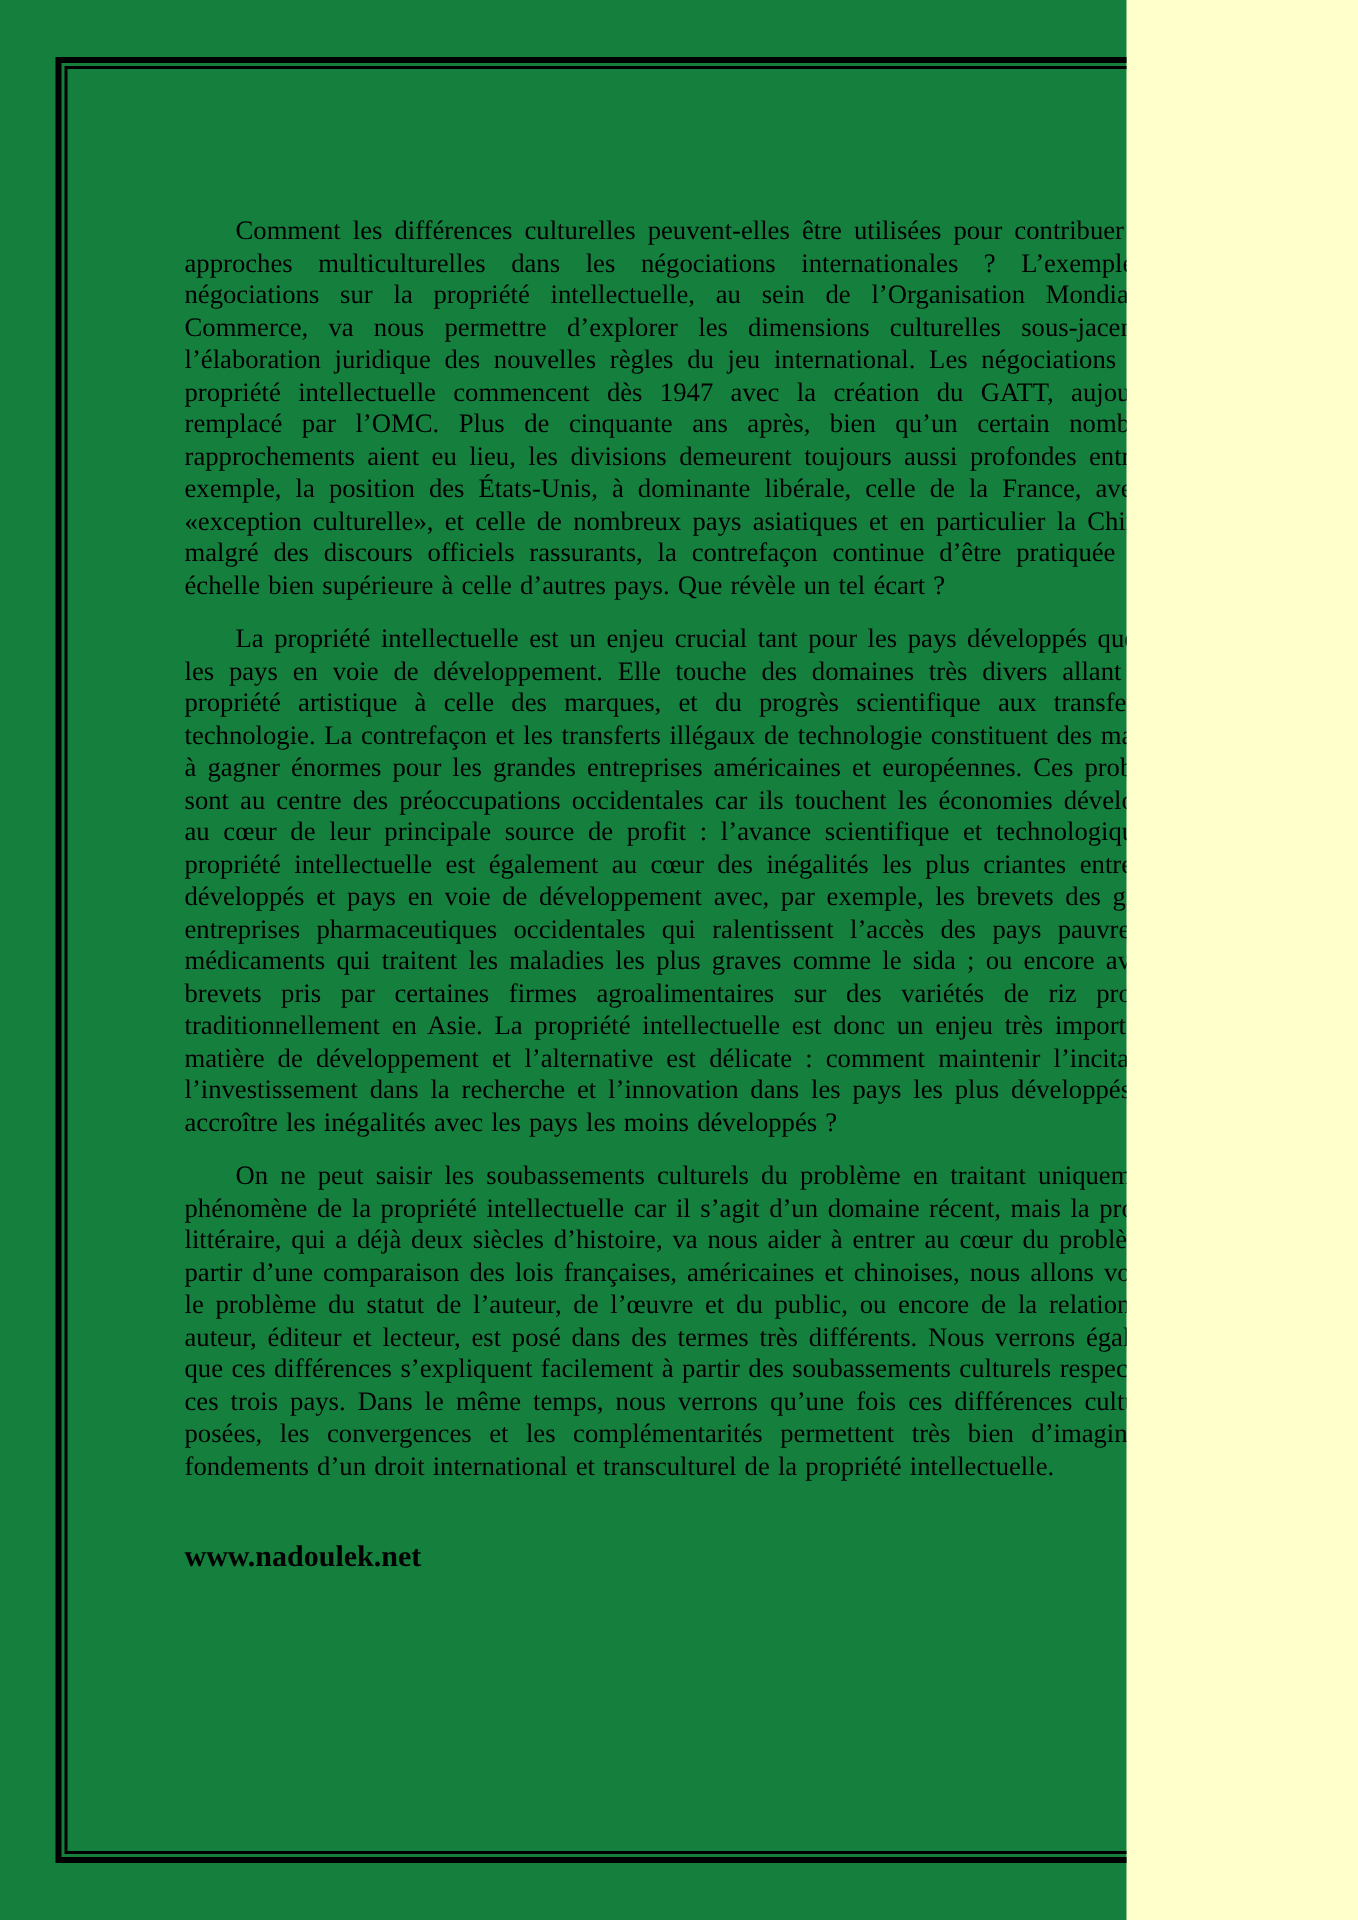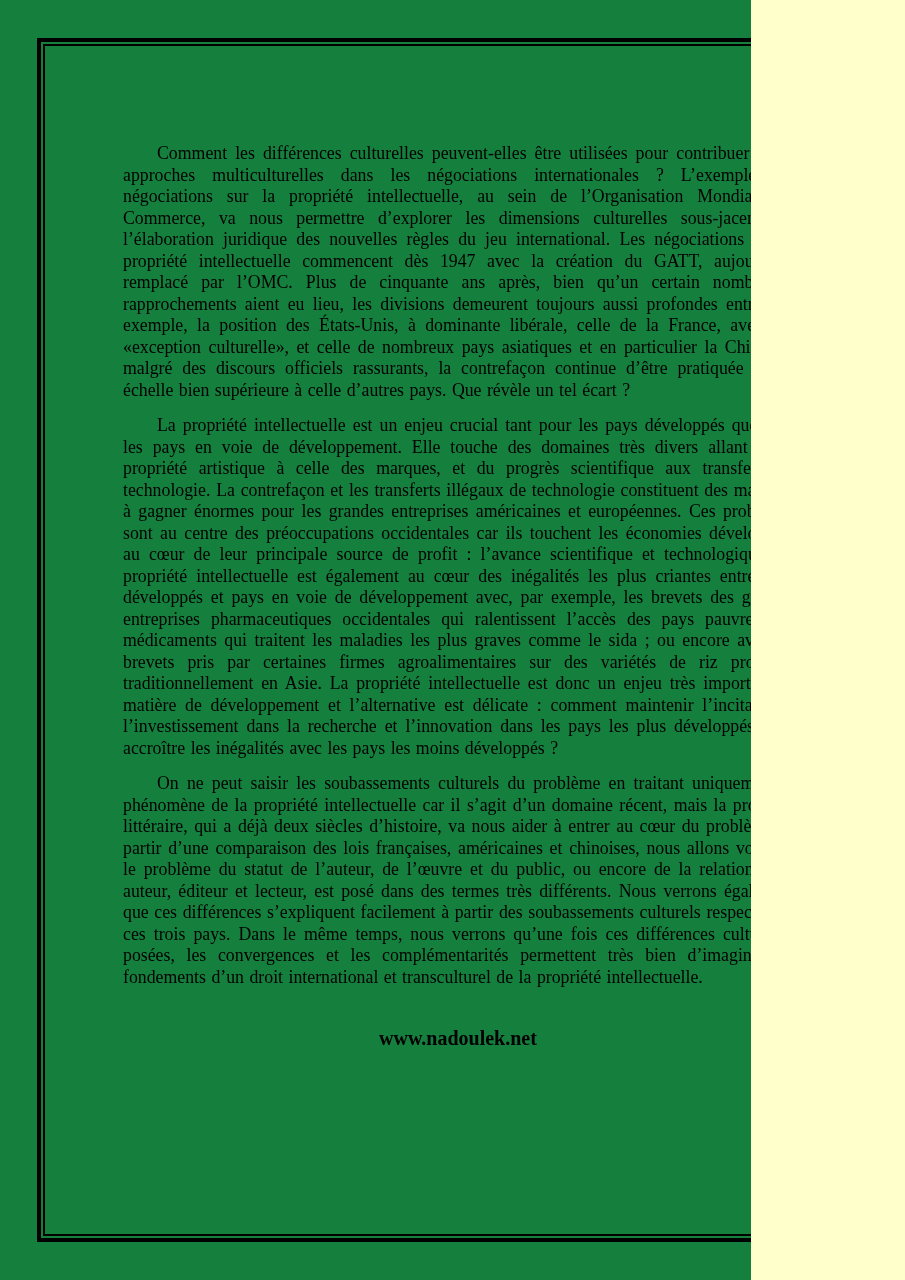--- a/index.html
+++ b/index.html
@@ -43,21 +43,21 @@
       line-height: 21.5px;
       text-align: justify;
       text-indent: 34px;
       margin: 0 0 14px 0;
       word-spacing: 1px;
     }
     .site-link {
       display: block;
       margin-top: 39px;
       padding-right: 4px;
-      text-align: center;
+      text-align: left;
       font-weight: bold;
       font-size: 20px;
       color: #000000;
       text-decoration: none;
       cursor: pointer;
     }
   </style>
 </head>
 <body>
 

